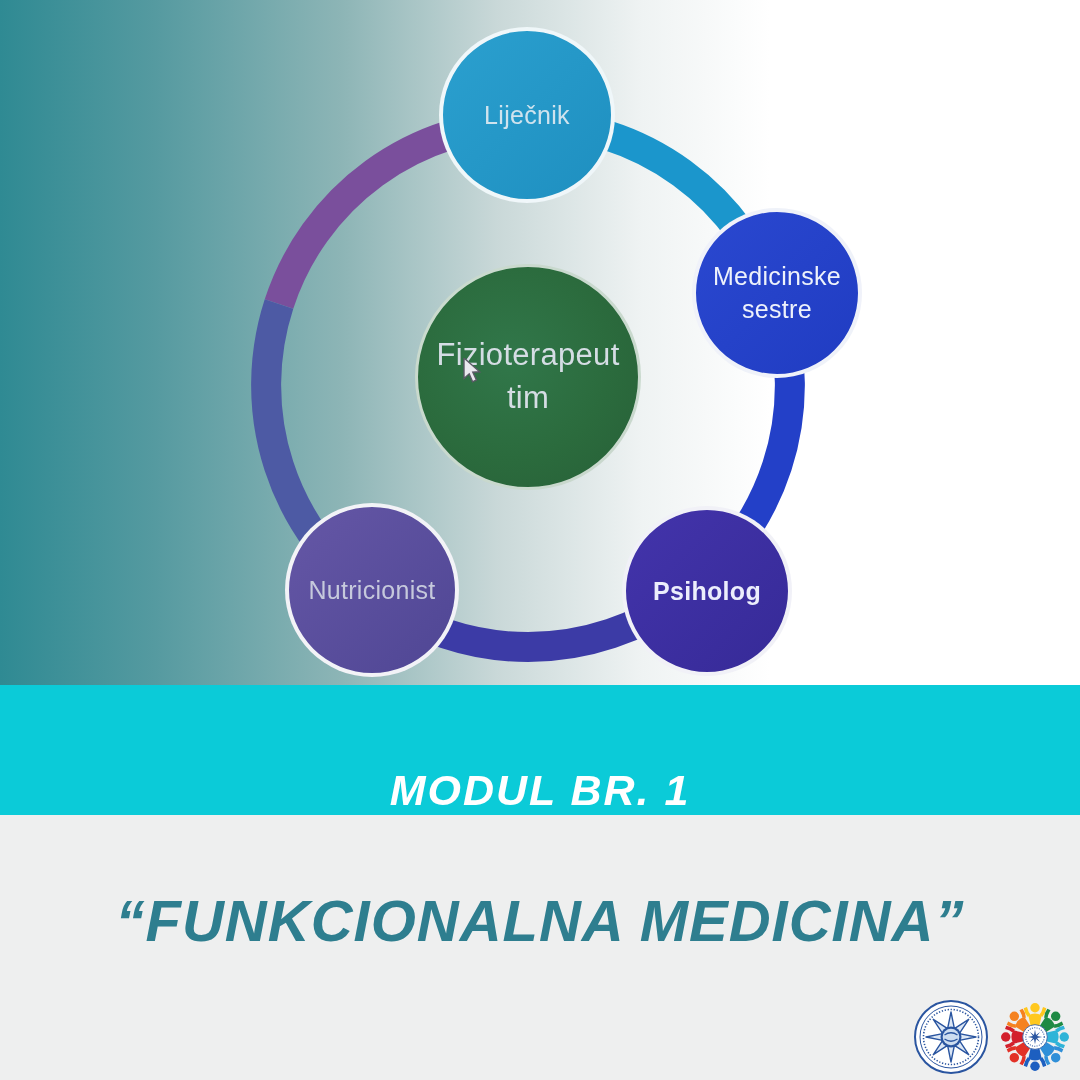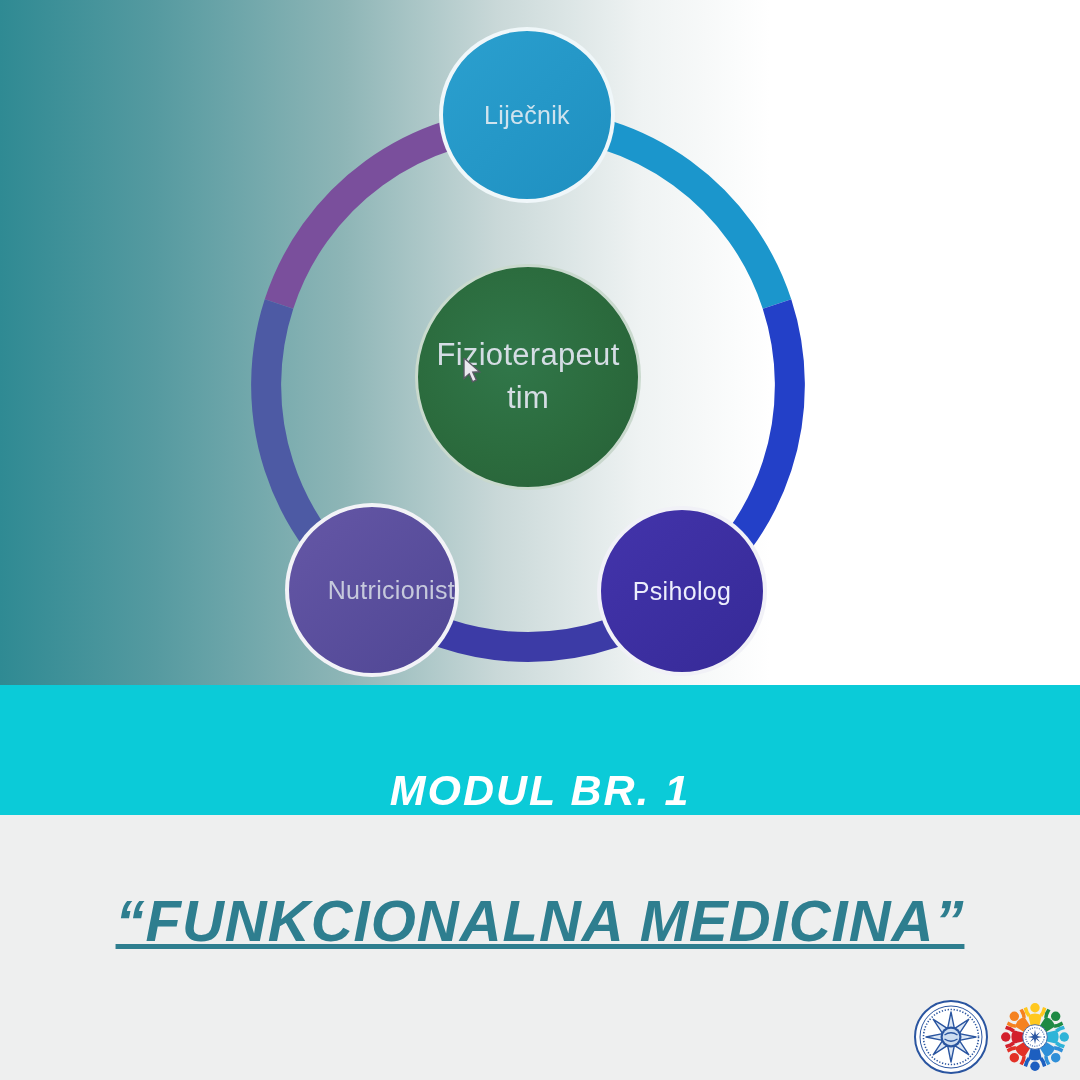--- a/index.html
+++ b/index.html
@@ -18,26 +18,26 @@
   .node-label{white-space:pre-line;font-size:25px;line-height:1.32;letter-spacing:.3px;}
 
   .node-lijecnik{left:439px;top:27px;width:176px;height:176px;
         background:linear-gradient(135deg,#2ba0cf 0%,#1e8fc0 100%);}
   .node-lijecnik .node-label{color:#cfe3ee;}
 
   .node-sestre{left:692px;top:208px;width:170px;height:170px;
         background:linear-gradient(135deg,#2a48d0 0%,#203cc2 100%);}
   .node-sestre .node-label{color:#eef2fb;font-weight:500;}
 
-  .node-psiholog{left:597px;top:506px;width:170px;height:170px;
-        background:linear-gradient(135deg,#4334ab 0%,#362a97 100%);}
+  .node-psiholog{left:622px;top:506px;width:170px;height:170px;
+        background:linear-gradient(135deg,#4334ab 0%,#362a97 100%);font-weight:bold;}
   .node-psiholog .node-label{color:#eceefc;}
 
   .node-nutricionist{left:285px;top:503px;width:174px;height:174px;
-        background:linear-gradient(135deg,#6557a6 0%,#4f4694 100%);justify-content:flex-end;}
+        background:linear-gradient(135deg,#6557a6 0%,#4f4694 100%);}
   .node-nutricionist .node-label{color:#c6c9dc;}
 
   .node-fizio{left:197px;top:209px;width:172px;height:172px;
         background:linear-gradient(135deg,#6d639f 0%,#585190 100%);}
   .node-fizio .node-label{color:#c6cedf;line-height:1.5;}
 
   .node-center{left:415px;top:264px;width:226px;height:226px;
         border:3px solid rgba(255,255,255,.75);
         background:radial-gradient(circle at 42% 42%,#31774a 0%,#2b6b3d 55%,#275f37 100%);}
   .node-center .node-label{color:#d5dde4;font-size:31px;line-height:1.38;}
@@ -47,21 +47,21 @@
   
   .banner{position:absolute;left:0;top:685px;width:1080px;height:130px;
           background:#0bcbd8;display:flex;align-items:flex-end;justify-content:center;}
   .banner-label{color:#ffffff;font-size:43px;font-weight:800;font-style:italic;
                 letter-spacing:2px;}
 
   
   .footer{position:absolute;left:0;top:815px;width:1080px;height:265px;background:#eeefef;}
   .page-title{margin:0;position:absolute;left:0;top:72px;width:1080px;
               text-align:center;color:#2e7e8f;font-size:58px;font-weight:800;
-              font-style:italic;letter-spacing:1px;white-space:nowrap;text-decoration:underline;}
+              font-style:italic;letter-spacing:1px;white-space:nowrap;}
   .logos{position:absolute;right:6px;bottom:4px;display:flex;gap:7px;align-items:center;}
 </style>
 </head>
 <body>
 
 <div class="page">
 
   <div class="hero">
 
     <svg class="ring" width="1080" height="685" viewBox="0 0 1080 685" fill="none">
@@ -69,20 +69,24 @@
       <path d="M 528 123 A 262 262 0 0 1 777 304" stroke-width="30" stroke="#1b96cc"></path>
       <path d="M 777 304 A 262 262 0 0 1 682 597" stroke-width="30" stroke="#2340c8"></path>
       <path d="M 682 597 A 262 262 0 0 1 374 597" stroke-width="30" stroke="#3c3ba6"></path>
       <path d="M 374 597 A 262 262 0 0 1 279 304" stroke-width="30" stroke="#4d5aa4"></path>
     </svg>
 
     <div class="node node-lijecnik">
       <span class="node-label">Liječnik</span>
     </div>
 
+    <div class="node node-sestre">
+      <span class="node-label">Medicinske
+sestre</span>
+    </div>
 
     <div class="node node-psiholog">
       <span class="node-label">Psiholog</span>
     </div>
 
     <div class="node node-nutricionist">
       <span class="node-label">Nutricionist</span>
     </div>
 
 

